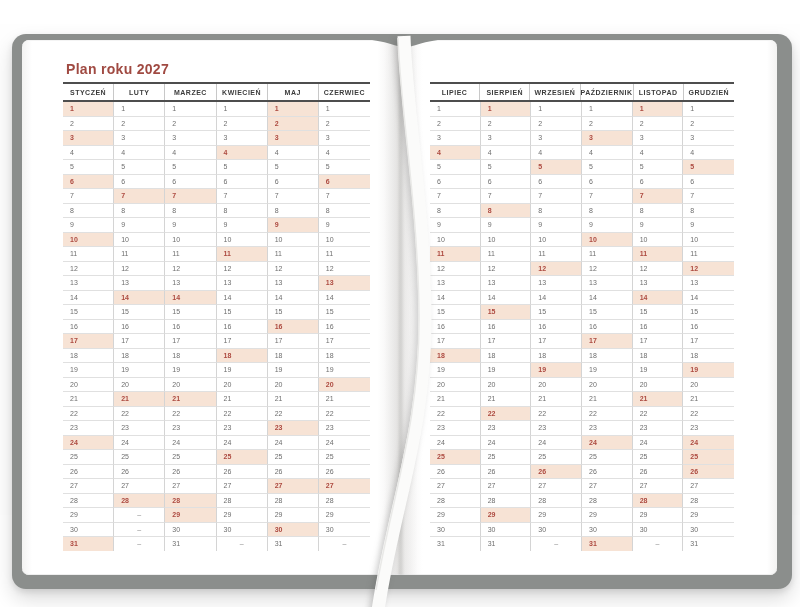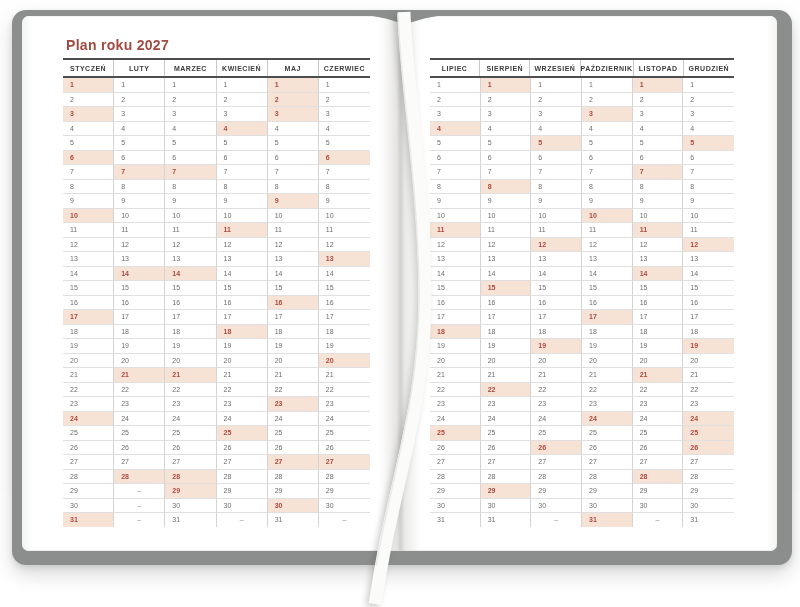--- a/index.html
+++ b/index.html
@@ -1,17 +1,17 @@
 <!DOCTYPE html>
 <html style="--titleRed: #a04a42; --hlBg: #f7e3d5; --hlText: #ad4a40; --dayText: #6e6e6e; --headerText: #3c3c3c; --cover: #8b8e8c;"><head>
 <meta charset="utf-8">
 <style>
   html,body{margin:0;padding:0;background:#ffffff;width:800px;height:607px;overflow:hidden;
     font-family:"Liberation Sans","DejaVu Sans",sans-serif;}
-  .scene{position:relative;width:800px;height:491px;background:#fefefe;}
+  .scene{position:relative;width:800px;height:491px;background:#fefefe;margin-top:24px;}
 
   
   .cover{position:absolute;left:12px;top:10px;width:780px;height:555px;
     background:var(--cover,#8b8e8c);border-radius:14px;
     box-shadow:0 10px 20px rgba(0,0,0,.14),0 3px 6px rgba(0,0,0,.10);}
 
   
   .page{position:absolute;top:16px;height:535px;background:#ffffff;}
   .page-left{left:22px;width:378px;border-radius:7px 0 0 7px;
     background:linear-gradient(to right,#f3f3f2 0,#ffffff 10px,#ffffff 94%,#f1f0ef 99%,#e6e5e3 100%);

